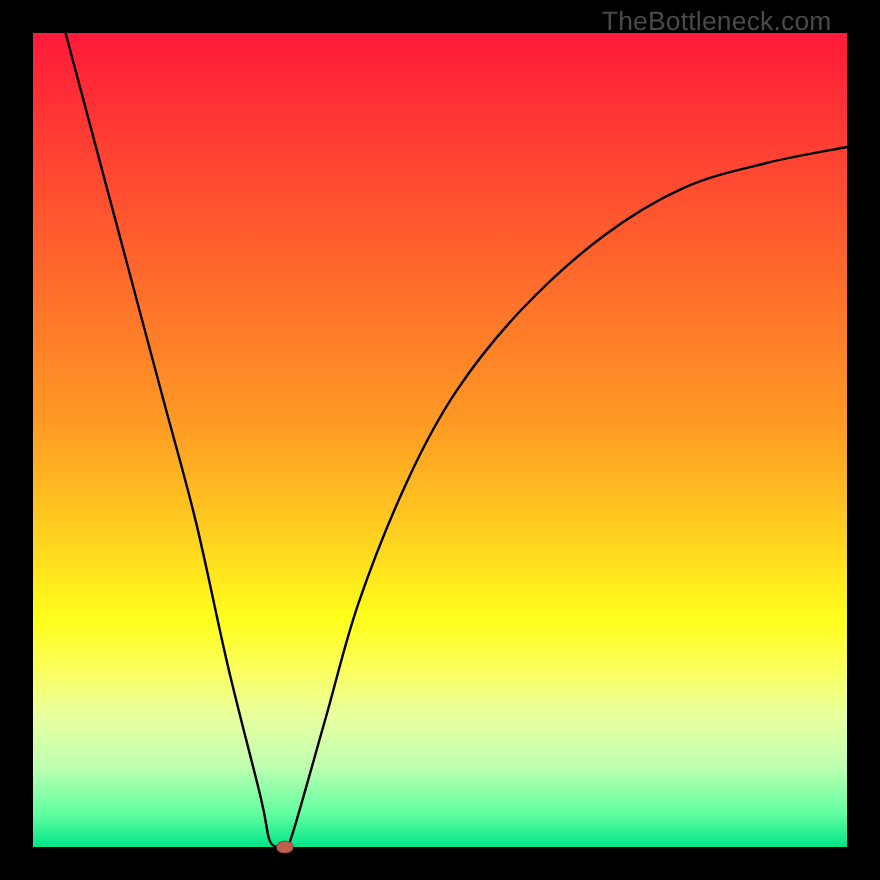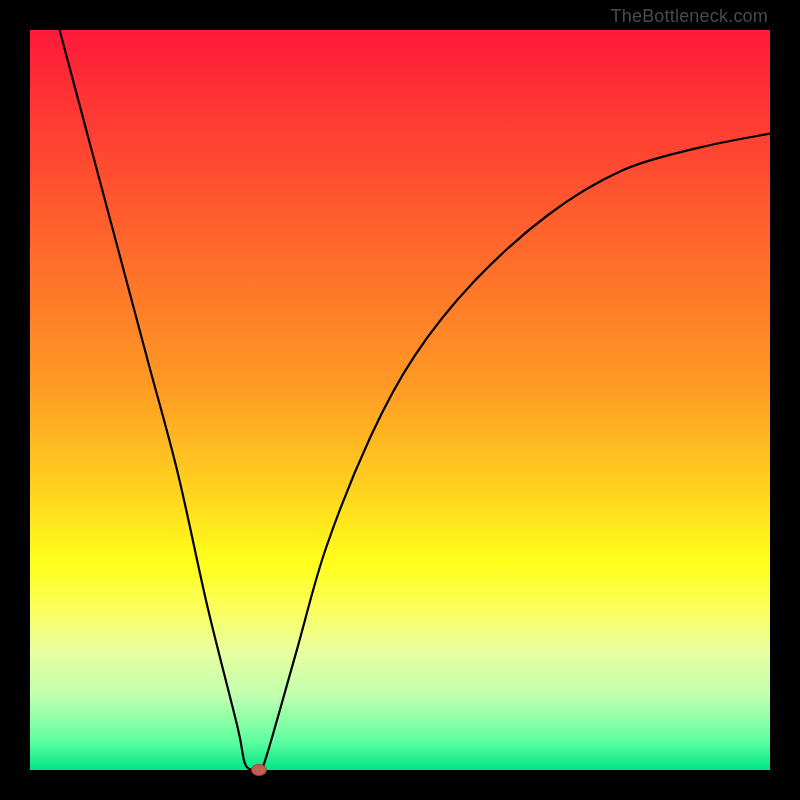--- a/index.html
+++ b/index.html
@@ -34,24 +34,24 @@
       #ffff1a 72%,
       #fbff5a 78%,
       #e8ffa0 84%,
       #c0ffb0 90%,
       #60ffa0 96%,
       #00e589 100%
     );
   }
   .watermark {
     position: absolute;
-    right: 32px;
+    right: 44px;
     top: 6px;
     color: #4a4a4a;
-    font-size: 18px;
+    font-size: 24px;
     font-weight: 400;
     letter-spacing: 0.2px;
     user-select: none;
   }
   svg.curve {
     position: absolute;
     left: 0;
     top: 0;
     width: 740px;
     height: 740px;

